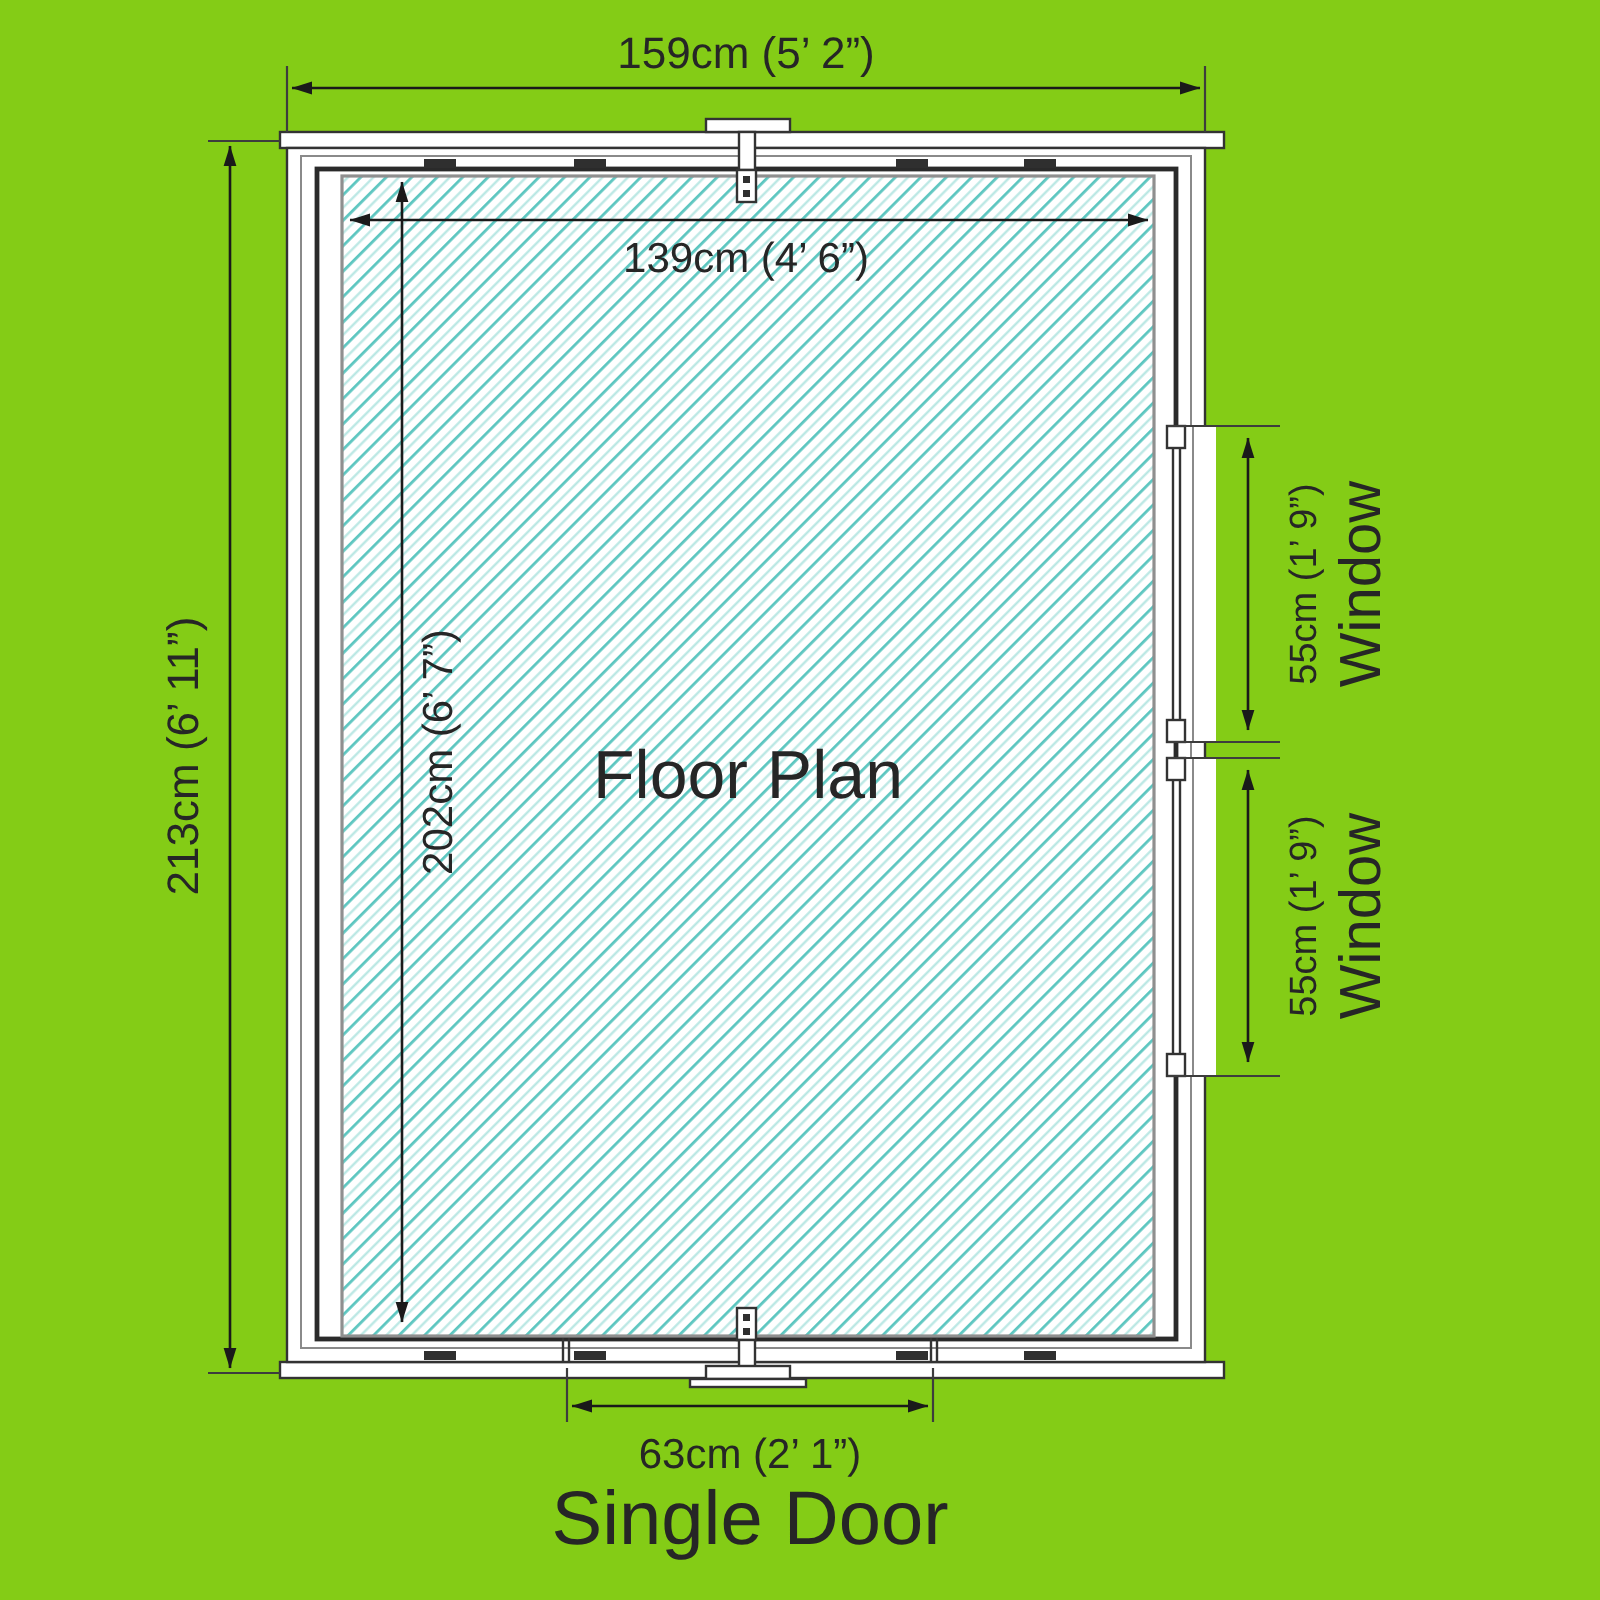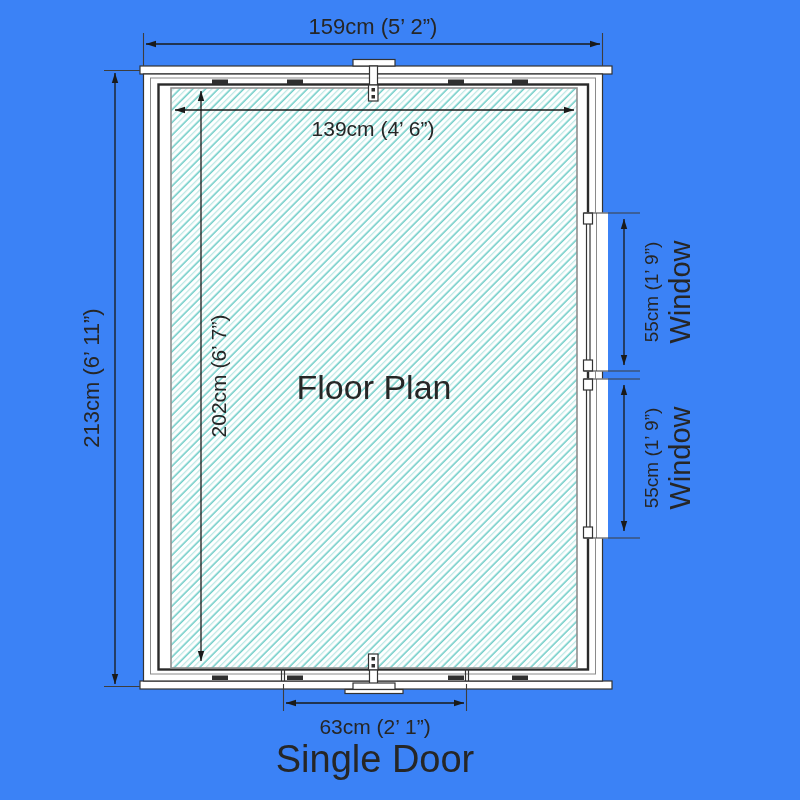--- a/index.html
+++ b/index.html
@@ -5,21 +5,21 @@
   :root{
     --hatch-line:#5cc6c0;
     --hatch-line-light:#b5e6e2;
     --outline:#2a2a2a;
     --wall-mid:#8a8a8a;
     --dim:#1a1a1a;
     --text:#262626;
     --hatch-border:#8f8f8f;
   }
   html,body{margin:0;padding:0;background:#ffffff;}
-  .canvas{position:relative;width:800px;height:800px;background:#3b82f6;overflow:hidden;}
+  .canvas{position:relative;width:800px;height:800px;background:#84cc16;overflow:hidden;}
   svg{display:block;}
   svg text{
     font-family:"Liberation Sans","DejaVu Sans",sans-serif;
     fill:var(--text);
   }
   .t-dim{font-size:22px;}
   .t-dim-in{font-size:21px;}
   .t-55{font-size:19px;}
   .t-floor{font-size:34px;}
   .t-window{font-size:29px;}

